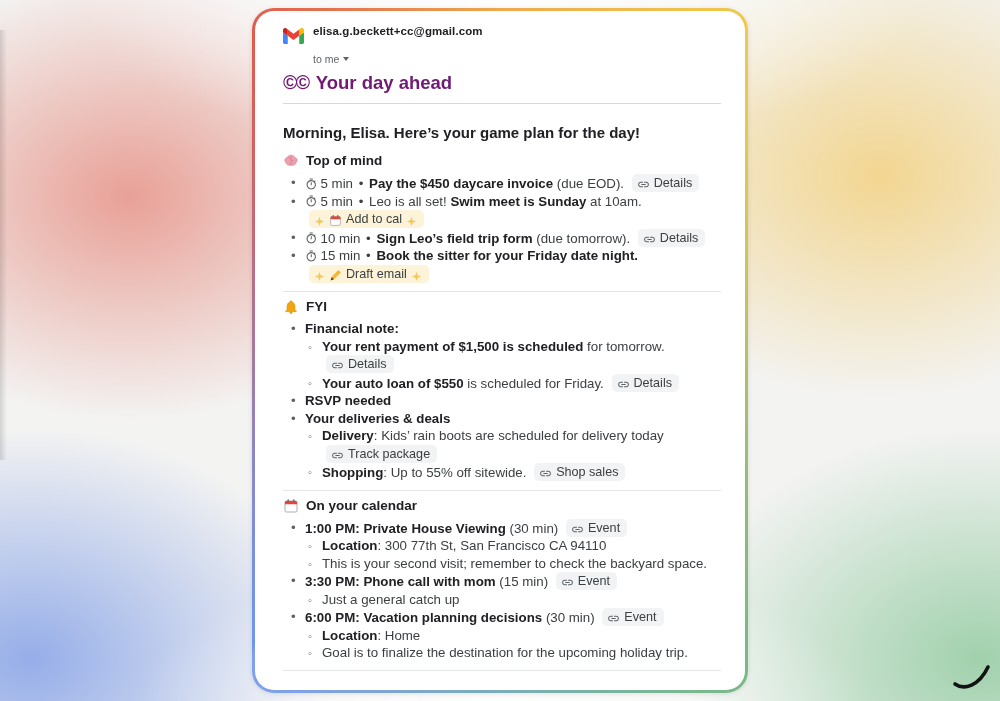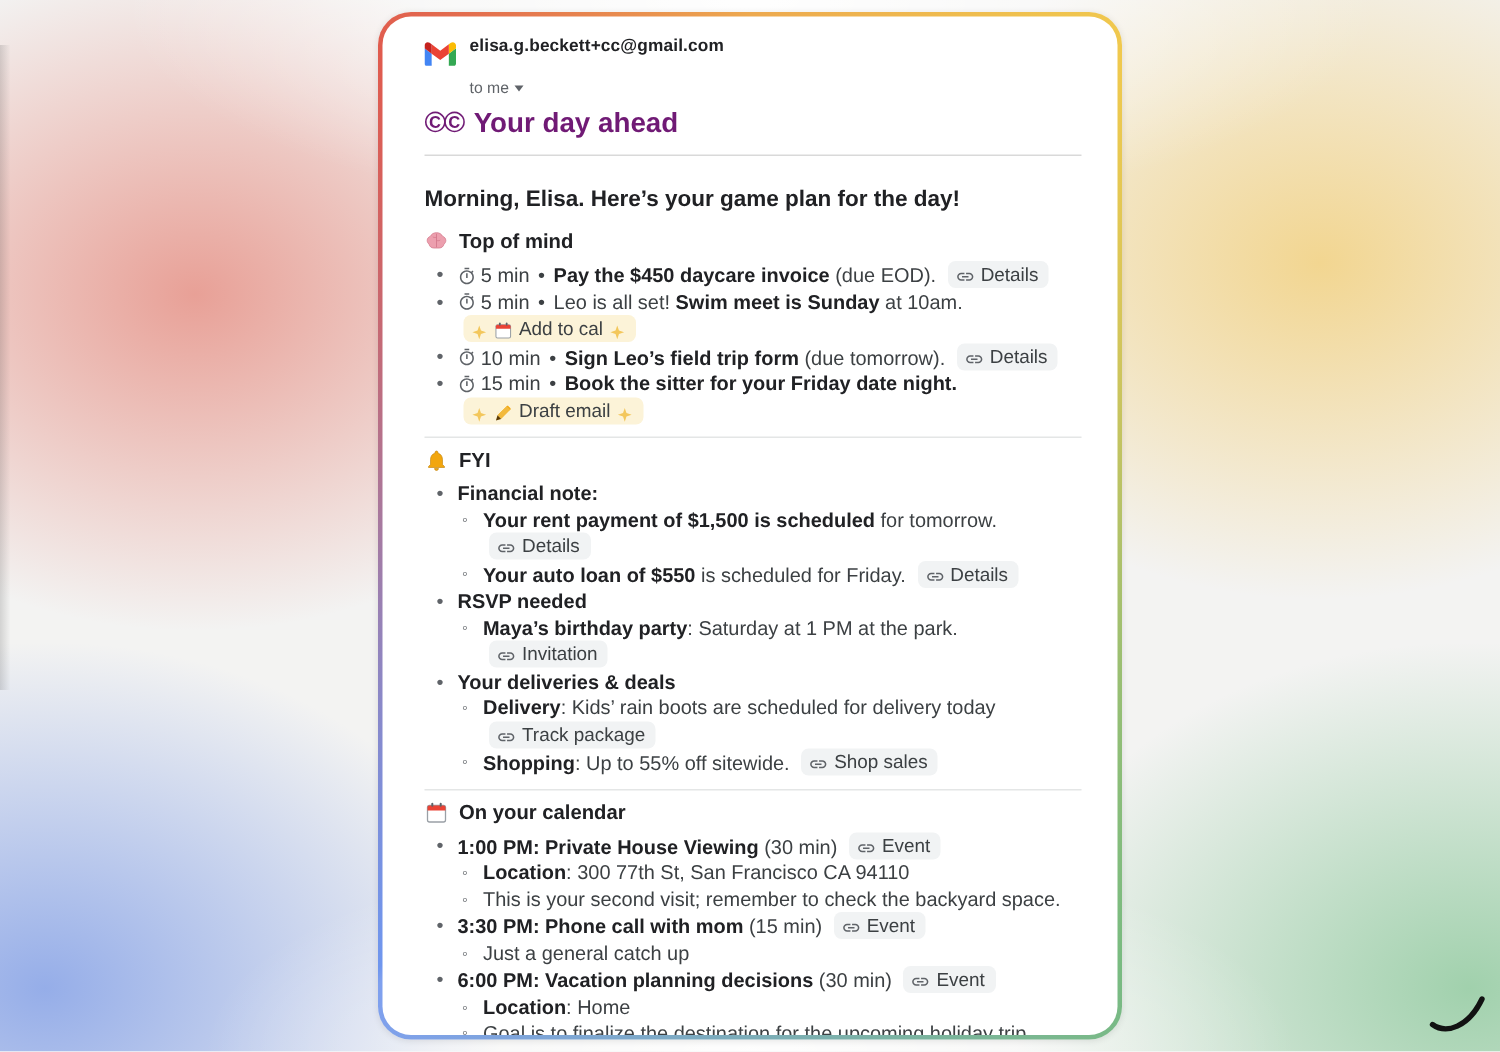--- a/index.html
+++ b/index.html
@@ -187,28 +187,21 @@
               </span></span></div>
           <div class="row lvl2"><span class="bullet">◦</span><span class="row-c"><span class="b">Your auto loan of $550</span><span> is scheduled for Friday. </span><span class="chip">
                 <span class="icn ">
                   <svg viewBox="0 0 24 24" fill="#5f6368">
                     <path d="M3.9 12c0-1.71 1.39-3.1 3.1-3.1h4V7H7c-2.76 0-5 2.24-5 5s2.24 5 5 5h4v-1.9H7c-1.71 0-3.1-1.39-3.1-3.1zM8 13h8v-2H8v2zm9-6h-4v1.9h4c1.71 0 3.1 1.39 3.1 3.1s-1.39 3.1-3.1 3.1h-4V17h4c2.76 0 5-2.24 5-5s-2.24-5-5-5z"></path>
                   </svg>
                 </span>
                 <span>Details</span>
               </span></span></div>
           <div class="row lvl1"><span class="bullet">•</span><span class="row-c"><span class="b">RSVP needed</span></span></div>
-          <div class="row lvl2"><span class="bullet">◦</span><span class="row-c"><span class="b">Maya’s birthday party</span><span>: Saturday at 1 PM at the park. </span><span class="chip">
-                <span class="icn ">
-                  <svg viewBox="0 0 24 24" fill="#5f6368">
-                    <path d="M3.9 12c0-1.71 1.39-3.1 3.1-3.1h4V7H7c-2.76 0-5 2.24-5 5s2.24 5 5 5h4v-1.9H7c-1.71 0-3.1-1.39-3.1-3.1zM8 13h8v-2H8v2zm9-6h-4v1.9h4c1.71 0 3.1 1.39 3.1 3.1s-1.39 3.1-3.1 3.1h-4V17h4c2.76 0 5-2.24 5-5s-2.24-5-5-5z"></path>
-                  </svg>
-                </span>
-                <span>Invitation</span>
-              </span></span></div>
+          <div class="row lvl2"><span class="bullet">◦</span></div>
           <div class="row lvl1"><span class="bullet">•</span><span class="row-c"><span class="b">Your deliveries &amp; deals</span></span></div>
           <div class="row lvl2"><span class="bullet">◦</span><span class="row-c"><span class="b">Delivery</span><span>: Kids’ rain boots are scheduled for delivery today </span><span class="chip">
                 <span class="icn ">
                   <svg viewBox="0 0 24 24" fill="#5f6368">
                     <path d="M3.9 12c0-1.71 1.39-3.1 3.1-3.1h4V7H7c-2.76 0-5 2.24-5 5s2.24 5 5 5h4v-1.9H7c-1.71 0-3.1-1.39-3.1-3.1zM8 13h8v-2H8v2zm9-6h-4v1.9h4c1.71 0 3.1 1.39 3.1 3.1s-1.39 3.1-3.1 3.1h-4V17h4c2.76 0 5-2.24 5-5s-2.24-5-5-5z"></path>
                   </svg>
                 </span>
                 <span>Track package</span>
               </span></span></div>
           <div class="row lvl2"><span class="bullet">◦</span><span class="row-c"><span class="b">Shopping</span><span>: Up to 55% off sitewide. </span><span class="chip">

